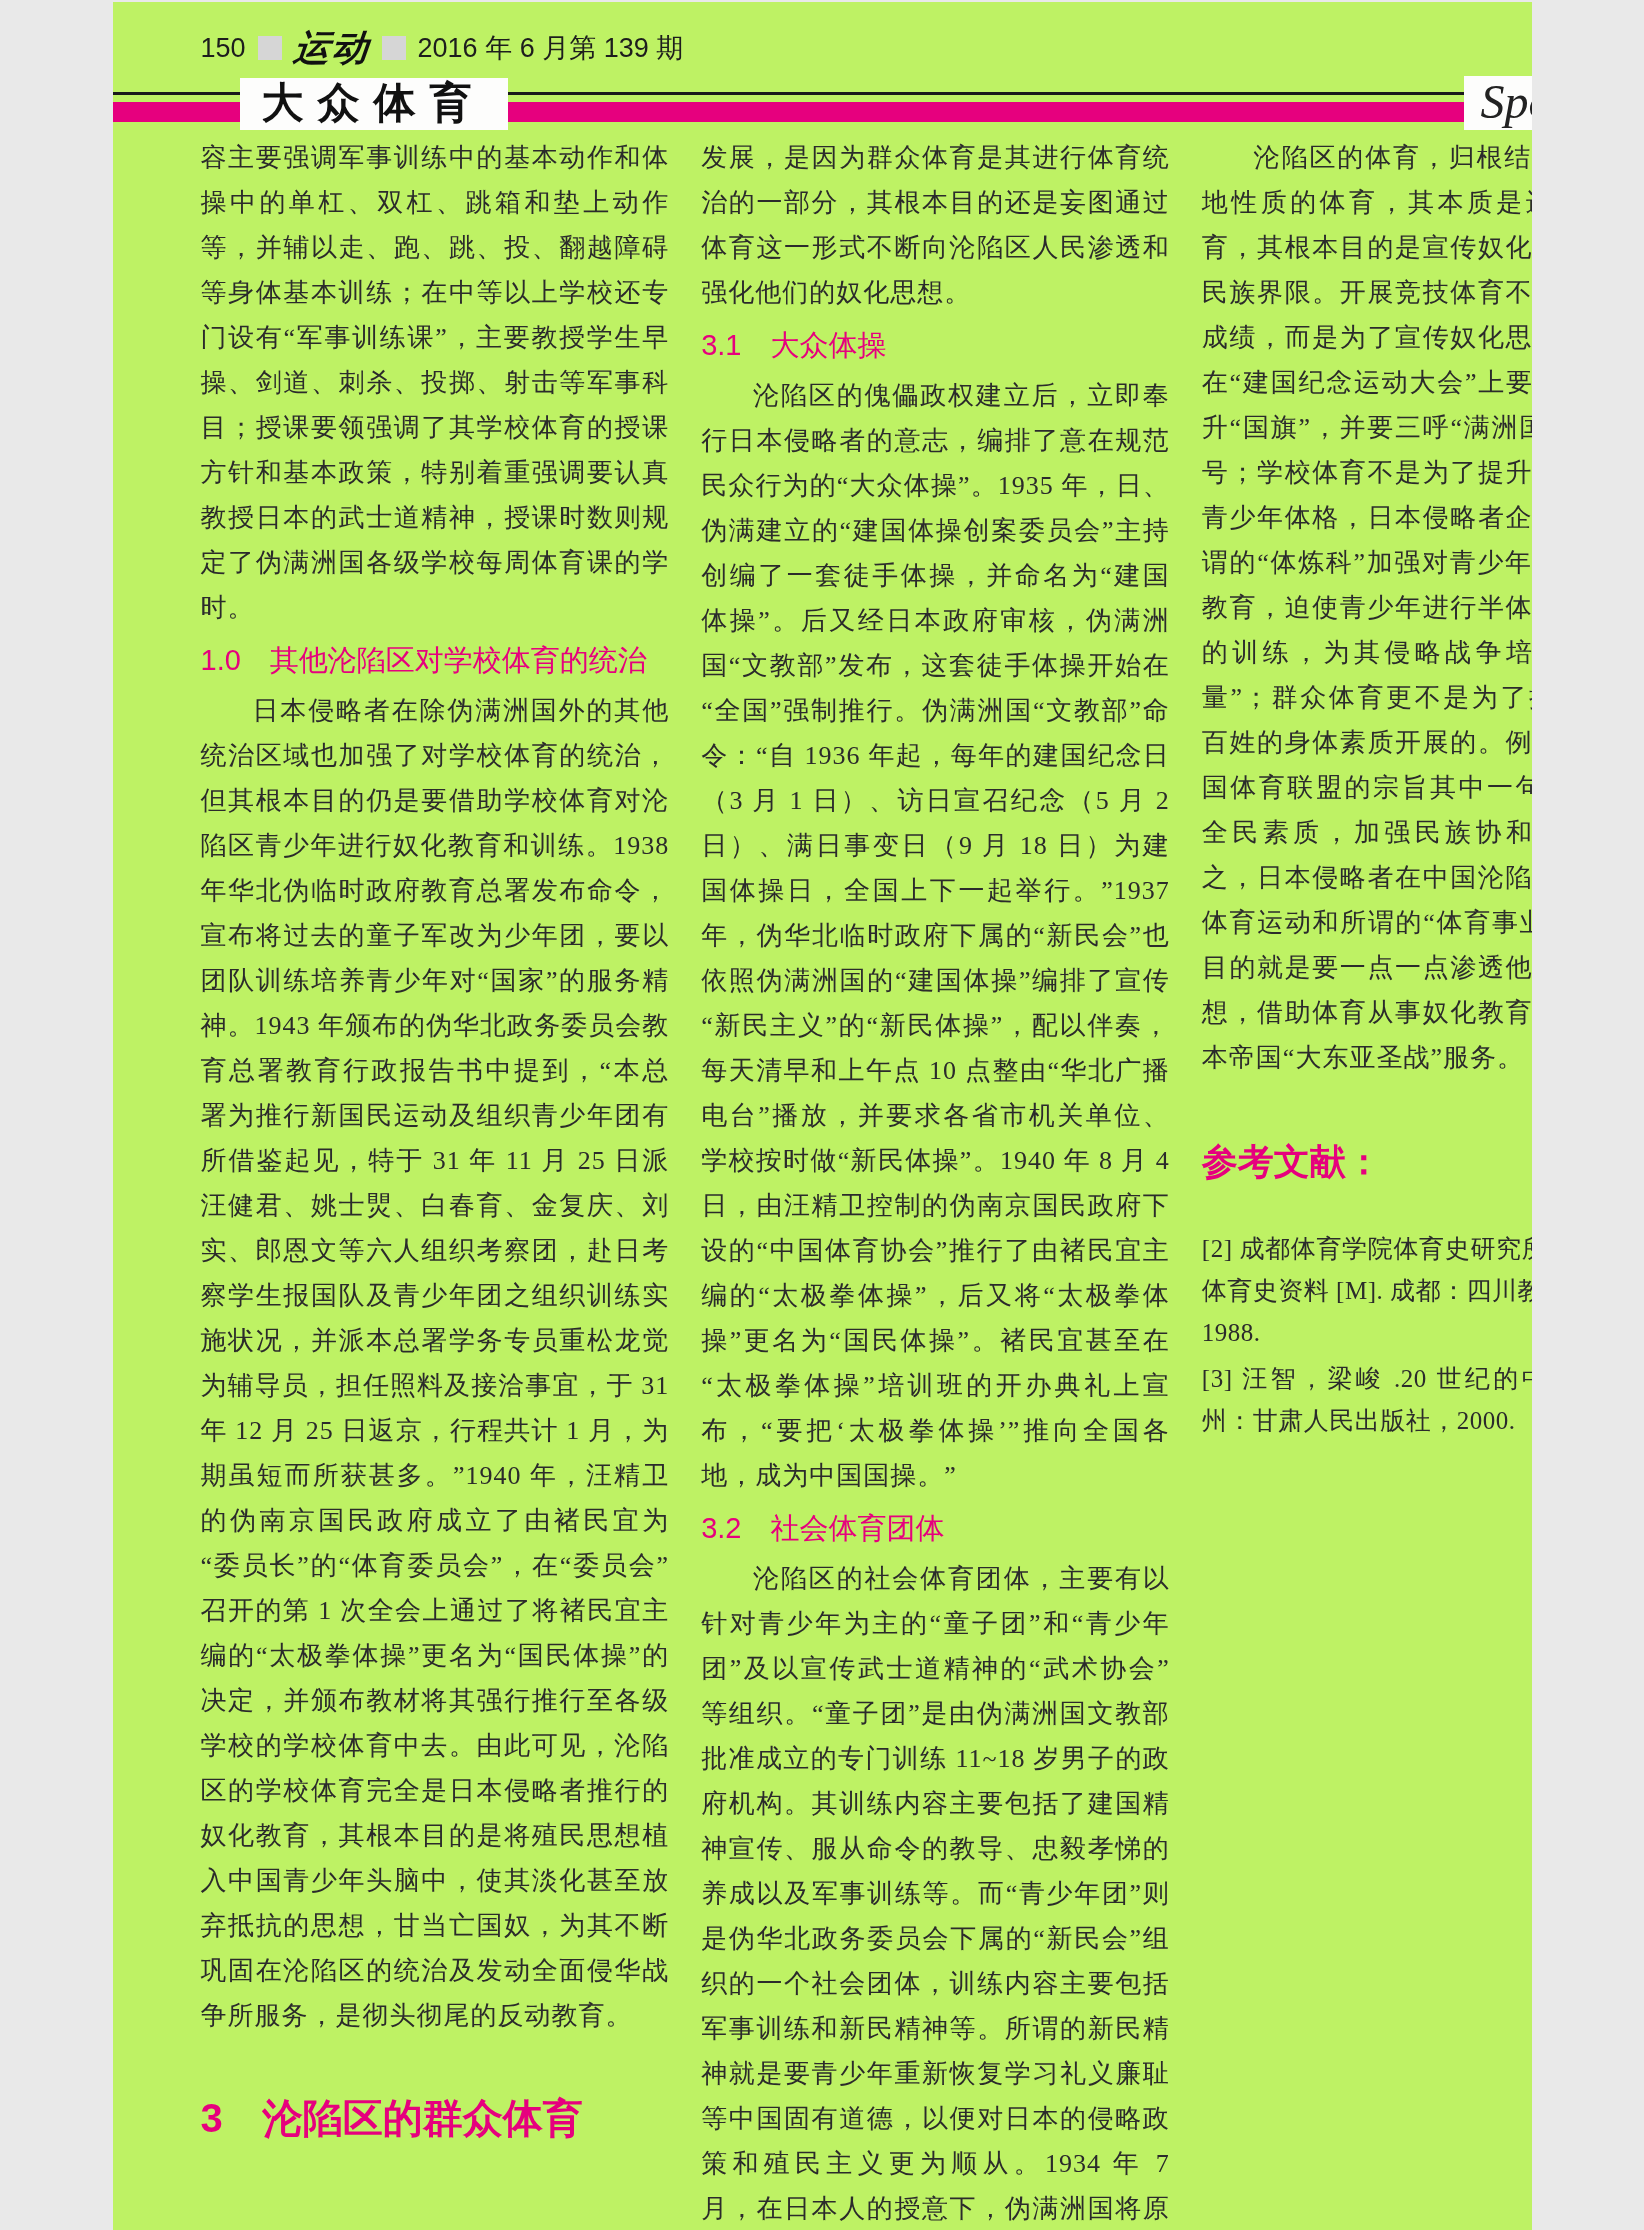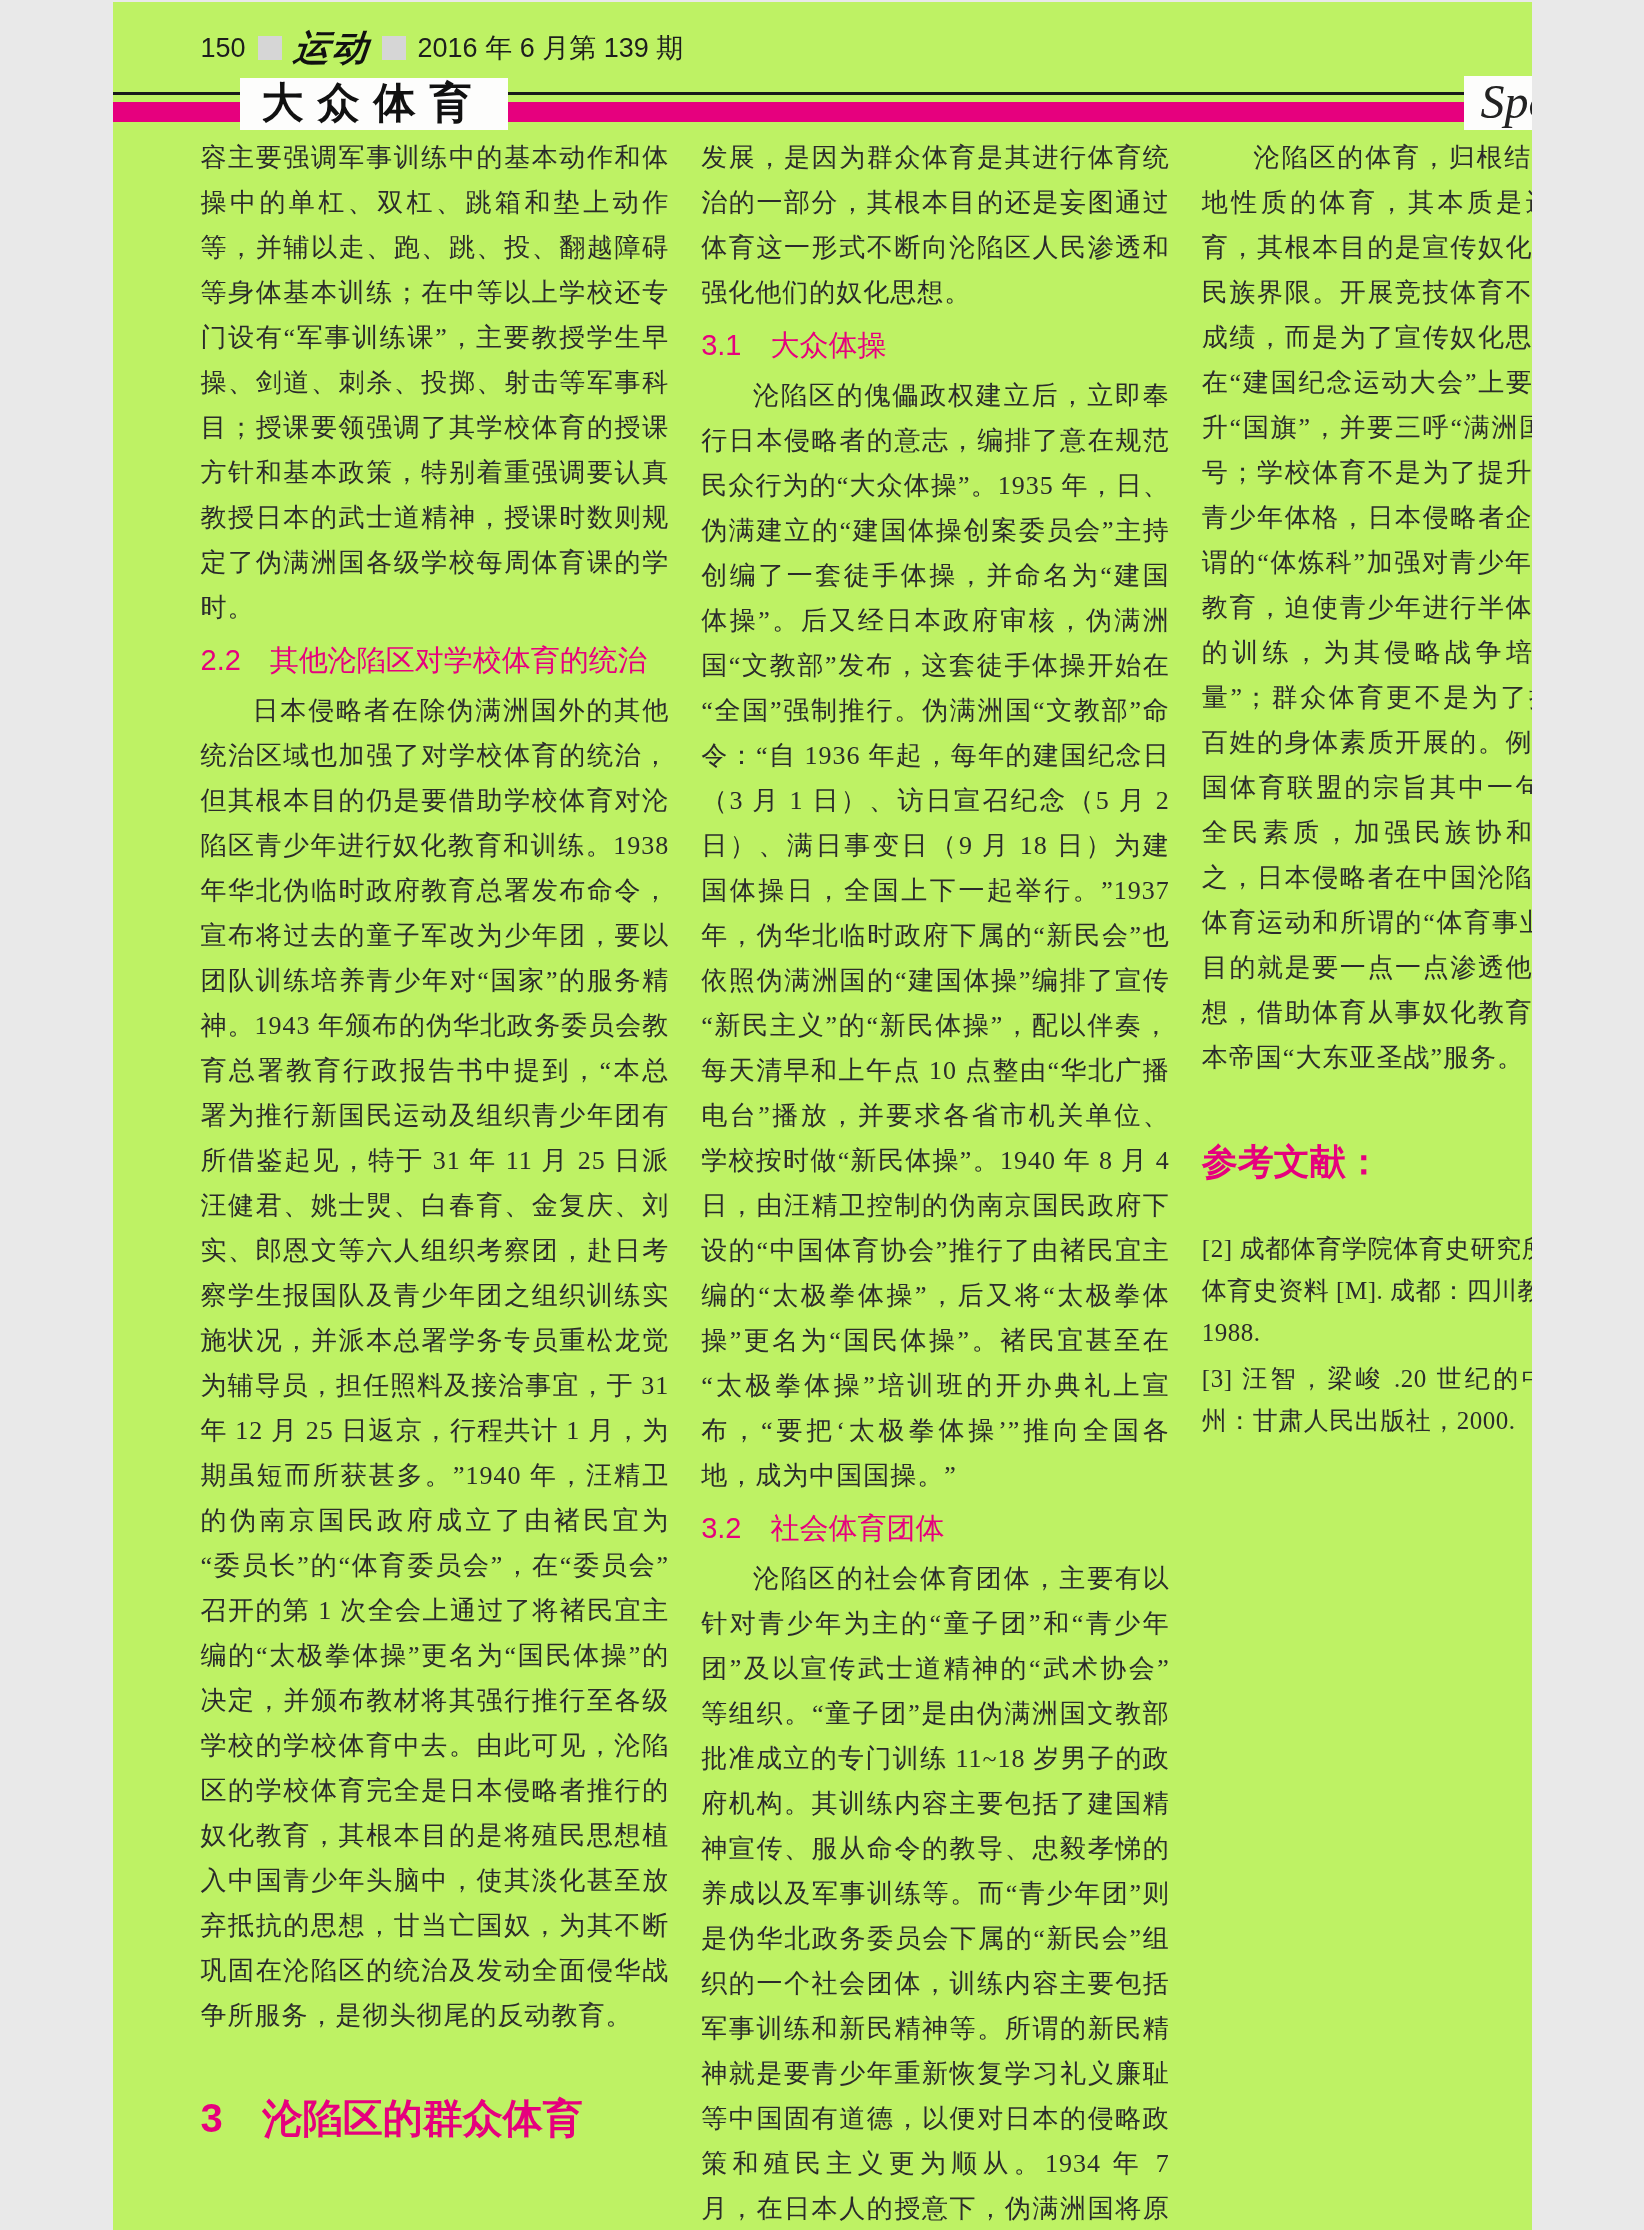--- a/index.html
+++ b/index.html
@@ -160,21 +160,21 @@
   <div class="banner">
     <div class="banner-line"></div>
     <div class="banner-bar"></div>
     <div class="banner-cn">大众体育</div>
     <div class="banner-en">Sport</div>
   </div>
 
   <div class="columns">
       <div class="col">
         <p class="para">容主要强调军事训练中的基本动作和体操中的单杠、双杠、跳箱和垫上动作等，并辅以走、跑、跳、投、翻越障碍等身体基本训练；在中等以上学校还专门设有“军事训练课”，主要教授学生早操、剑道、刺杀、投掷、射击等军事科目；授课要领强调了其学校体育的授课方针和基本政策，特别着重强调要认真教授日本的武士道精神，授课时数则规定了伪满洲国各级学校每周体育课的学时。</p>
-        <p class="h-sub">2.2　其他沦陷区对学校体育的统治</p>
+        <p class="h-sub">1.0　其他沦陷区对学校体育的统治</p>
         <p class="para indent">日本侵略者在除伪满洲国外的其他统治区域也加强了对学校体育的统治，但其根本目的仍是要借助学校体育对沦陷区青少年进行奴化教育和训练。1938 年华北伪临时政府教育总署发布命令，宣布将过去的童子军改为少年团，要以团队训练培养青少年对“国家”的服务精神。1943 年颁布的伪华北政务委员会教育总署教育行政报告书中提到，“本总署为推行新国民运动及组织青少年团有所借鉴起见，特于 31 年 11 月 25 日派汪健君、姚士煛、白春育、金复庆、刘实、郎恩文等六人组织考察团，赴日考察学生报国队及青少年团之组织训练实施状况，并派本总署学务专员重松龙觉为辅导员，担任照料及接洽事宜，于 31 年 12 月 25 日返京，行程共计 1 月，为期虽短而所获甚多。”1940 年，汪精卫的伪南京国民政府成立了由褚民宜为“委员长”的“体育委员会”，在“委员会”召开的第 1 次全会上通过了将褚民宜主编的“太极拳体操”更名为“国民体操”的决定，并颁布教材将其强行推行至各级学校的学校体育中去。由此可见，沦陷区的学校体育完全是日本侵略者推行的奴化教育，其根本目的是将殖民思想植入中国青少年头脑中，使其淡化甚至放弃抵抗的思想，甘当亡国奴，为其不断巩固在沦陷区的统治及发动全面侵华战争所服务，是彻头彻尾的反动教育。</p>
         <p class="h-main">3　沦陷区的群众体育</p>
       </div>
       <div class="col">
         <p class="para">发展，是因为群众体育是其进行体育统治的一部分，其根本目的还是妄图通过体育这一形式不断向沦陷区人民渗透和强化他们的奴化思想。</p>
         <p class="h-sub">3.1　大众体操</p>
         <p class="para indent">沦陷区的傀儡政权建立后，立即奉行日本侵略者的意志，编排了意在规范民众行为的“大众体操”。1935 年，日、伪满建立的“建国体操创案委员会”主持创编了一套徒手体操，并命名为“建国体操”。后又经日本政府审核，伪满洲国“文教部”发布，这套徒手体操开始在“全国”强制推行。伪满洲国“文教部”命令：“自 1936 年起，每年的建国纪念日（3 月 1 日）、访日宣召纪念（5 月 2 日）、满日事变日（9 月 18 日）为建国体操日，全国上下一起举行。”1937 年，伪华北临时政府下属的“新民会”也依照伪满洲国的“建国体操”编排了宣传“新民主义”的“新民体操”，配以伴奏，每天清早和上午点 10 点整由“华北广播电台”播放，并要求各省市机关单位、学校按时做“新民体操”。1940 年 8 月 4 日，由汪精卫控制的伪南京国民政府下设的“中国体育协会”推行了由褚民宜主编的“太极拳体操”，后又将“太极拳体操”更名为“国民体操”。褚民宜甚至在“太极拳体操”培训班的开办典礼上宣布，“要把‘太极拳体操’”推向全国各地，成为中国国操。”</p>
         <p class="h-sub">3.2　社会体育团体</p>
         <p class="para indent">沦陷区的社会体育团体，主要有以针对青少年为主的“童子团”和“青少年团”及以宣传武士道精神的“武术协会”等组织。“童子团”是由伪满洲国文教部批准成立的专门训练 11~18 岁男子的政府机构。其训练内容主要包括了建国精神宣传、服从命令的教导、忠毅孝悌的养成以及军事训练等。而“青少年团”则是伪华北政务委员会下属的“新民会”组织的一个社会团体，训练内容主要包括军事训练和新民精神等。所谓的新民精神就是要青少年重新恢复学习礼义廉耻等中国固有道德，以便对日本的侵略政策和殖民主义更为顺从。1934 年 7 月，在日本人的授意下，伪满洲国将原有的“大满洲国体育协会”改组为“满洲国体育联盟”。“满洲国体育联盟”成立后，日本人随即在奉天建立了“大满洲帝国体育联盟武术协会”，</p>
       </div>

